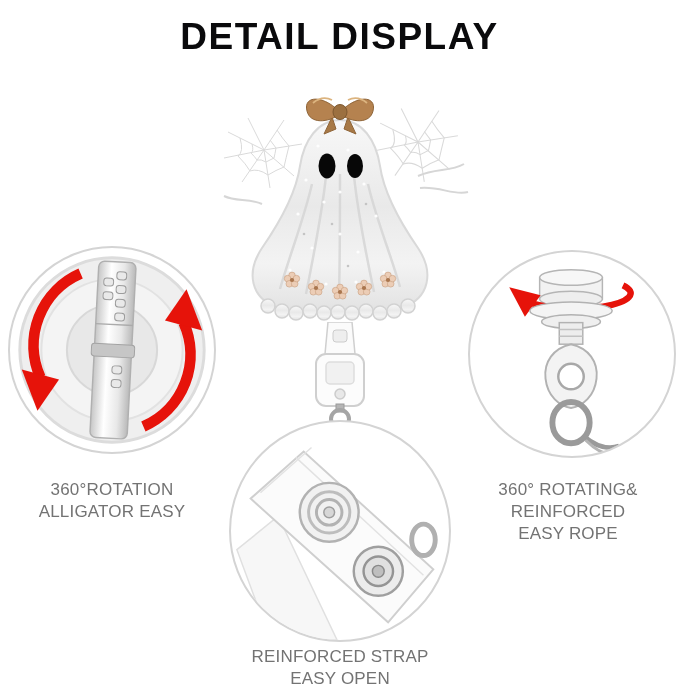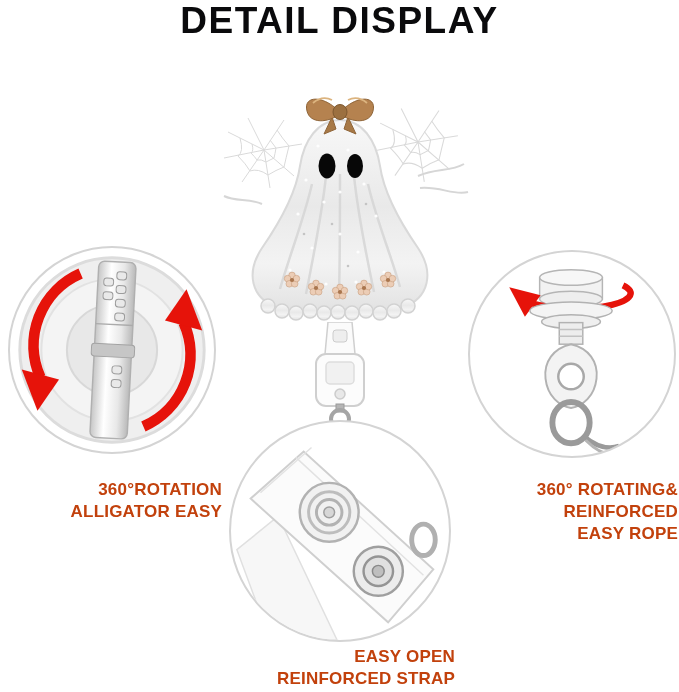--- a/index.html
+++ b/index.html
@@ -11,21 +11,21 @@
   }
   .stage {
     position: relative;
     width: 679px; height: 692px;
     background: #ffffff;
     overflow: hidden;
   }
   .title {
     position: absolute;
     top: 0; left: 0; right: 0;
-    margin: 0;
+    margin: 16px;
     text-align: center;
     font-size: 37px;
     line-height: 42px;
     font-weight: 900;
     letter-spacing: 1.5px;
     color: #0a0a0c;
   }
   .ghost-wrap { position: absolute; left: 206px; top: 84px; width: 268px; height: 268px; }
   .strap-wrap { position: absolute; left: 300px; top: 322px; width: 80px; height: 112px; }
   .callout {
@@ -34,25 +34,25 @@
     background: #ffffff;
     border: 2px solid #d4d4d4;
     overflow: hidden;
   }
   .callout svg { display: block; width: 100%; height: 100%; }
   .c-left   { left: 8px;   top: 246px; width: 208px; height: 208px; }
   .c-right  { left: 468px; top: 250px; width: 208px; height: 208px; }
   .c-bottom { left: 229px; top: 420px; width: 222px; height: 222px; }
   .label {
     position: absolute;
-    text-align: right;
-    font-weight: 700;
+    text-align: center;
+    font-weight: 400;
     font-size: 17px;
     line-height: 22px;
-    color: #c2410c;
+    color: #737373;
     letter-spacing: 0.2px;
   }
   .l-left   { left: 2px;   top: 479px; width: 220px; }
   .l-right  { left: 458px; top: 479px; width: 220px; }
   .l-bottom { left: 225px; top: 646px; width: 230px; }
 </style>
 </head>
 <body>
 
 <div class="stage">
@@ -268,17 +268,17 @@
     <div>ALLIGATOR EASY</div>
   </div>
 
   <div class="label l-right">
     <div>360° ROTATING&amp;</div>
     <div>REINFORCED</div>
     <div>EASY ROPE</div>
   </div>
 
   <div class="label l-bottom">
+    <div>REINFORCED STRAP</div>
     <div>EASY OPEN</div>
-    <div>REINFORCED STRAP</div>
   </div>
 
 </div>
 
 </body></html>

